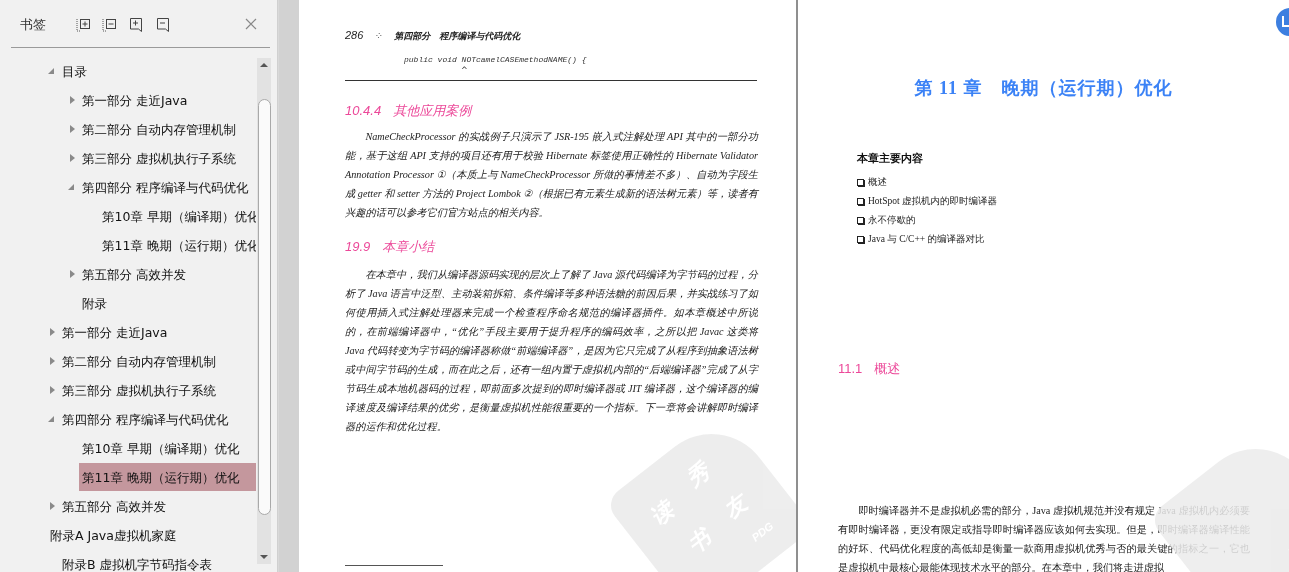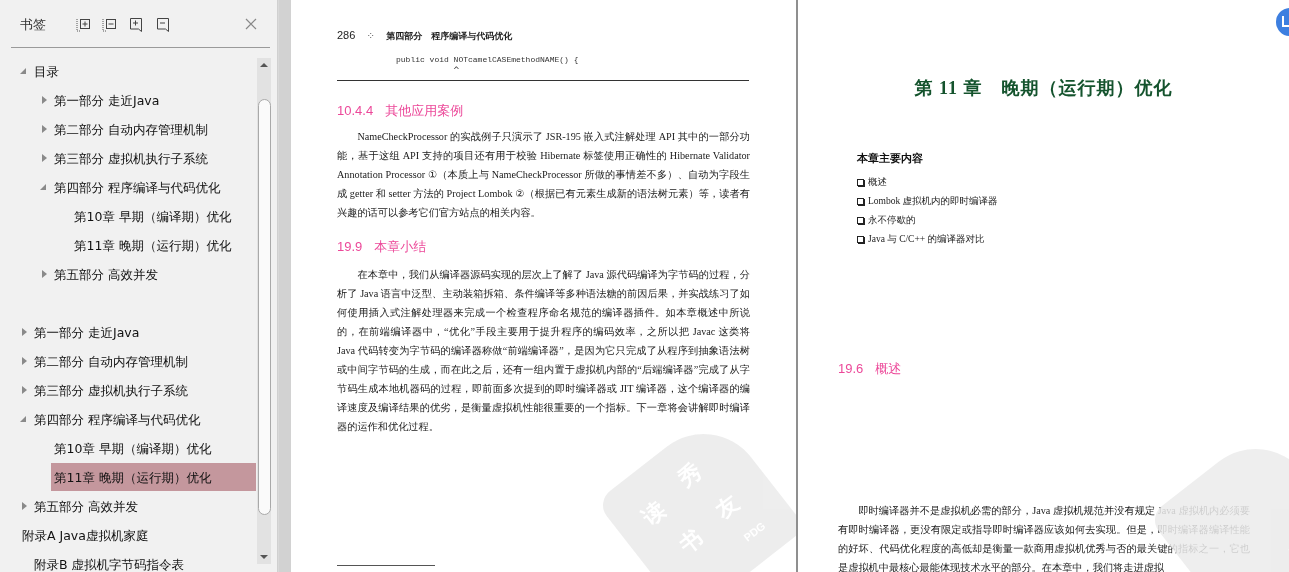--- a/index.html
+++ b/index.html
@@ -7,58 +7,58 @@
   body { position: relative; font-family: "DejaVu Sans", sans-serif; }
 
   
   .sidebar { position: absolute; left: 0; top: 0; width: 278px; height: 572px; background: #f1f1f1; border-right: 1px solid #d0d0d0; }
   .sb-header { position: absolute; left: 0; top: 0; width: 278px; height: 48px; }
   .sb-title { position: absolute; left: 20px; top: 16px; font-size: 13px; color: #333; }
   .sb-tool { position: absolute; top: 17px; width: 16px; height: 16px; cursor: pointer; }
   .sb-close { position: absolute; left: 243px; top: 16px; width: 16px; height: 16px; cursor: pointer; }
   .sb-divider { position: absolute; left: 11px; top: 47px; width: 259px; height: 1px; background: #9a9a9a; }
 
-  .tree { position: absolute; left: 0; top: 57px; width: 256px; height: 515px; overflow: hidden; }
+  .tree { position: absolute; left: 0; top: 57px; width: 256px; height: 515px; overflow: hidden; padding-left: 28px; }
   .tree-item { position: absolute; height: 29px; line-height: 29px; font-size: 12.5px; color: #111; white-space: nowrap; cursor: pointer; width: 256px; }
   .tree-item .tri { position: absolute; top: 0; width: 10px; height: 29px; }
   .tree-item .lbl { position: absolute; top: 0; }
   .tree-item.selected .sel-bg { position: absolute; left: 51px; top: 0; width: 205px; height: 28px; background: #c4979d; }
 
   .tri-right::before { content: ""; position: absolute; left: 2px; top: 10px; border-left: 5px solid #8a8a8a; border-top: 4px solid transparent; border-bottom: 4px solid transparent; }
   .tri-down::before { content: ""; position: absolute; left: 0px; top: 11px; border-right: 6px solid #8a8a8a; border-top: 6px solid transparent; }
 
   
   .scrollbar { position: absolute; left: 257px; top: 58px; width: 14px; height: 506px; background: #e2e2e2; }
   .sc-up, .sc-down { position: absolute; left: 0; width: 14px; height: 14px; }
   .sc-up { top: 0; } .sc-down { bottom: 0; }
   .sc-up::before { content: ""; position: absolute; left: 3px; top: 5px; border-bottom: 4px solid #555; border-left: 4px solid transparent; border-right: 4px solid transparent; }
   .sc-down::before { content: ""; position: absolute; left: 3px; top: 5px; border-top: 4px solid #555; border-left: 4px solid transparent; border-right: 4px solid transparent; }
   .sc-thumb { position: absolute; left: 1px; top: 41px; width: 13px; height: 416px; background: #fafafa; border: 1px solid #a9a9a9; border-radius: 7px; }
 
   
   .docarea { position: absolute; left: 279px; top: 0; width: 1010px; height: 572px; background: #d2d2d2; }
   .page { position: absolute; top: 0; height: 572px; background: #fff; overflow: hidden; }
-  .page-left { left: 12px; width: 553px; }
+  .page-left { left: 20px; width: 553px; font-style: italic; }
   .page-right { left: 519px; width: 491px; }
   .page-sep { position: absolute; left: 517px; top: 0; width: 2px; height: 572px; background: #8f8f8f; }
   .run-head { position: absolute; left: 46px; top: 29px; font-size: 10px; color: #222; white-space: nowrap; }
   .run-head .pn { font-family: "Liberation Sans", sans-serif; font-size: 11px; margin-right: 8px; }
   .run-head .orn { color: #666; margin-right: 8px; font-size: 10px; }
   .run-head .sect { font-weight: bold; font-size: 9px; }
   .code-line { position: absolute; left: 105px; top: 55px; font-family: "Liberation Mono", monospace; font-size: 8px; color: #333; white-space: nowrap; }
   .code-caret { position: absolute; left: 162px; top: 66px; font-size: 8px; color: #333; }
   .hrule { position: absolute; left: 46px; top: 80px; width: 412px; height: 1px; background: #333; }
 
   .h2 { position: absolute; font-family: "Liberation Sans", sans-serif; font-size: 13px; color: #ec4899; white-space: nowrap; }
   .h2 .num { margin-right: 12px; }
   .para { position: absolute; font-family: "Liberation Serif", serif; font-size: 10.2px; line-height: 19px; color: #1a1a1a; text-align: justify; text-indent: 2em; }
 
   .foot-rule { position: absolute; left: 46px; top: 565px; width: 98px; height: 1px; background: #555; }
 
-  .ch-title { position: absolute; left: 0; width: 491px; top: 76px; text-align: center; font-family: "Liberation Serif", serif; font-weight: bold; font-size: 18px; color: #14532d; letter-spacing: 1px; }
+  .ch-title { position: absolute; left: 0; width: 491px; top: 76px; text-align: center; font-family: "Liberation Serif", serif; font-weight: bold; font-size: 18px; color: #3b82f6; letter-spacing: 1px; }
   .box-head { position: absolute; left: 59px; top: 151px; font-family: "Liberation Sans", sans-serif; font-weight: bold; font-size: 11px; color: #111; }
   .toc-list { position: absolute; left: 59px; top: 176px; }
   .toc-li { height: 19px; font-family: "Liberation Serif", serif; font-size: 9.5px; color: #222; white-space: nowrap; }
   .toc-li .cb { display: inline-block; width: 7px; height: 7px; border: 1.5px solid #222; margin-right: 4px; vertical-align: -1px; box-shadow: 1px 1px 0 #222; }
 
   
   .wm { position: absolute; width: 150px; height: 150px; background: #ebebeb; opacity: 0.85; transform: rotate(-38deg); border-radius: 18px 60px 10px 30px; }
   .wm span { position: absolute; color: #fff; font-family: "Liberation Sans", sans-serif; font-weight: bold; }
 
   .float-btn { position: absolute; left: 1276px; top: 8px; width: 28px; height: 28px; border-radius: 50%; background: #3d7fe0; }
@@ -131,20 +131,23 @@
     </div>
     <div class="tree-item" style="top:145px">
       <span class="lbl" style="left:74px">第10章 早期（编译期）优化</span>
     </div>
     <div class="tree-item" style="top:174px">
       <span class="lbl" style="left:74px">第11章 晚期（运行期）优化</span>
     </div>
     <div class="tree-item" style="top:203px">
       <span class="tri tri-right" style="left:40px"></span>
       <span class="lbl" style="left:54px">第五部分 高效并发</span>
+    </div>
+    <div class="tree-item" style="top:232px">
+      <span class="lbl" style="left:54px">附录</span>
     </div>
     <div class="tree-item" style="top:261px">
       <span class="tri tri-right" style="left:20px"></span>
       <span class="lbl" style="left:34px">第一部分 走近Java</span>
     </div>
     <div class="tree-item" style="top:290px">
       <span class="tri tri-right" style="left:20px"></span>
       <span class="lbl" style="left:34px">第二部分 自动内存管理机制</span>
     </div>
     <div class="tree-item" style="top:319px">
@@ -214,28 +217,28 @@
     <div class="foot-rule"></div>
   </div>
 
   <div class="page-sep"></div>
 
   <div class="page page-right">
     <div class="ch-title">第 11 章　晚期（运行期）优化</div>
     <div class="box-head">本章主要内容</div>
     <div class="toc-list">
       <div class="toc-li"><span class="cb"></span><span>概述</span></div>
-      <div class="toc-li"><span class="cb"></span><span>Lombok 虚拟机内的即时编译器</span></div>
+      <div class="toc-li"><span class="cb"></span><span>HotSpot 虚拟机内的即时编译器</span></div>
       <div class="toc-li"><span class="cb"></span><span>永不停歇的</span></div>
       <div class="toc-li"><span class="cb"></span><span>Java 与 C/C++ 的编译器对比</span></div>
     </div>
 
 
     <div class="h2" style="left:40px; top:360px">
-      <span class="num">19.6</span><span>概述</span>
+      <span class="num">11.1</span><span>概述</span>
     </div>
     <div class="para" style="left:40px; top:501px; width:412px">即时编译器并不是虚拟机必需的部分，Java 虚拟机规范并没有规定 Java 虚拟机内必须要有即时编译器，更没有限定或指导即时编译器应该如何去实现。但是，即时编译器编译性能的好坏、代码优化程度的高低却是衡量一款商用虚拟机优秀与否的最关键的指标之一，它也是虚拟机中最核心最能体现技术水平的部分。在本章中，我们将走进虚拟</div>
 
     <div class="wm" style="left:380px; top:455px">
       <span style="left:90px; top:110px; font-size:11px">PDG</span>
     </div>
   </div>
 </div>
 
 <div class="float-btn"></div>

